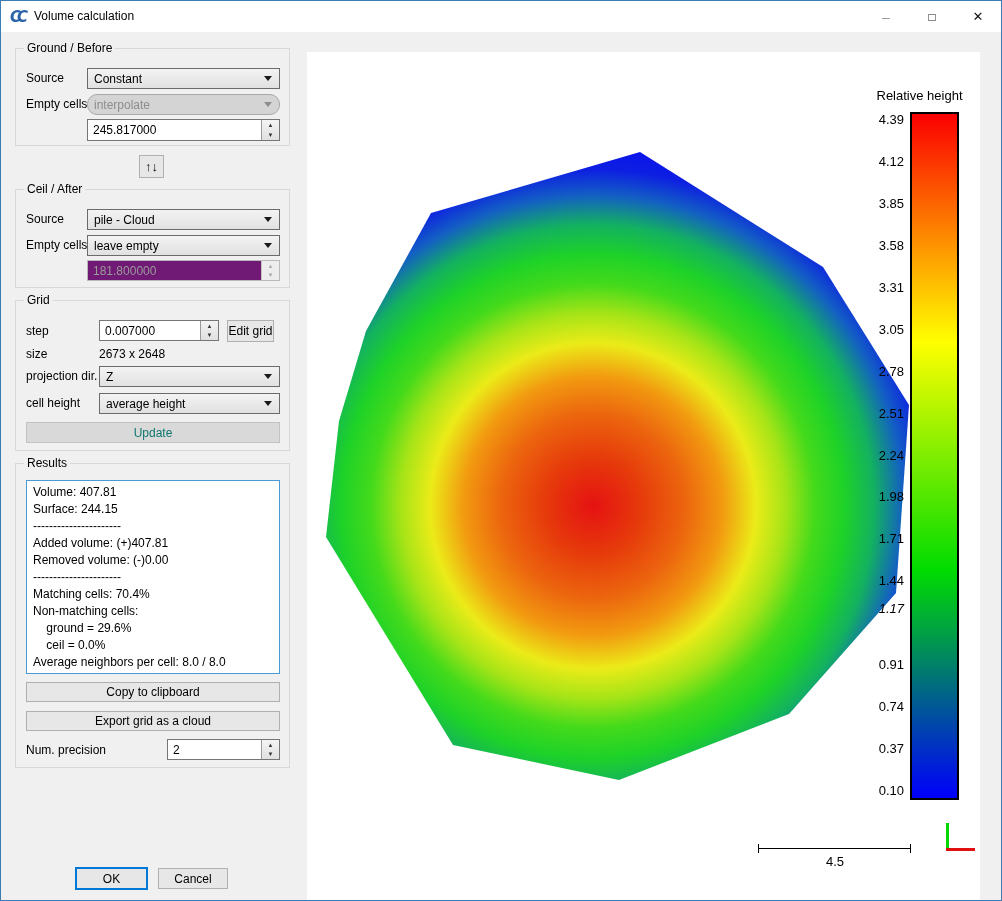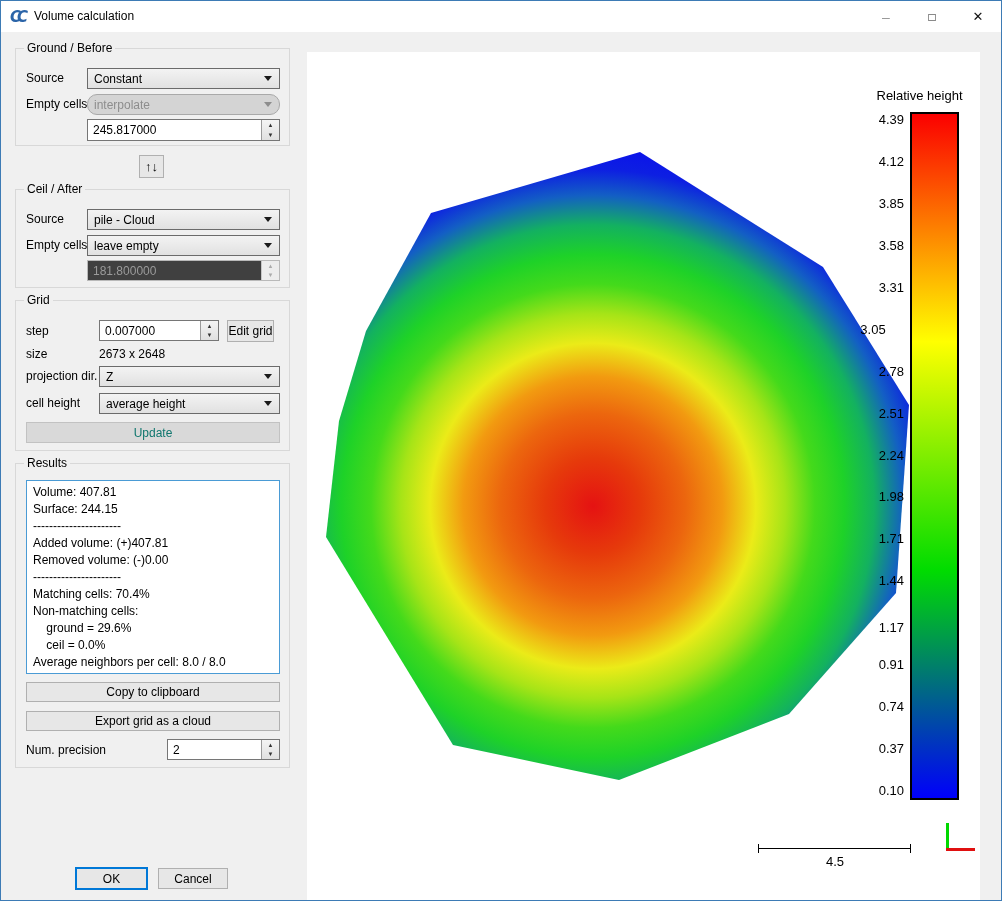--- a/index.html
+++ b/index.html
@@ -28,21 +28,21 @@
   .combo-arrow{width:0;height:0;border-left:4px solid transparent;border-right:4px solid transparent;
                border-top:5px solid #1a1a1a;margin-left:4px;flex:none;}
   .combo.disabled{background:#d4d4d4;border-color:#a9a9a9;color:#8d8d8d;}
   .combo.disabled .combo-arrow{border-top-color:#8d8d8d;}
   .spin{position:absolute;height:22px;box-sizing:border-box;border:1px solid #767676;background:#fff;
         display:flex;align-items:stretch;}
   .spin-text{flex:1;display:flex;align-items:center;padding-left:5px;overflow:hidden;white-space:nowrap;}
   .spin-btns{width:17px;flex:none;border-left:1px solid #9a9a9a;display:flex;flex-direction:column;
              background:linear-gradient(#f4f4f4,#e0e0e0);}
   .spin-btn{flex:1;display:flex;align-items:center;justify-content:center;font-size:6px;color:#333;}
-  .spin.disabled{background:#404040;border-color:#b9b9b9;color:#9a9a9a;}
+  .spin.disabled{background:#701a75;border-color:#b9b9b9;color:#9a9a9a;}
   .spin.disabled .spin-btns{border-left-color:#c6c6c6;background:#ededed;}
   .spin.disabled .spin-btn{color:#ababab;}
   .btn{position:absolute;box-sizing:border-box;border:1px solid #b0b0b0;background:#e7e7e7;
        display:flex;align-items:center;justify-content:center;white-space:nowrap;}
   .btn.disabled{background:#d9d9d9;border-color:#c2c2c2;color:#0f766e;}
   .btn.focused{border:2px solid #0078d7;}
   .results-text{position:absolute;left:10px;top:16px;width:254px;height:194px;box-sizing:border-box;
                 background:#fff;border:1px solid #4a9bd5;padding:3px 6px;white-space:pre;
                 font-size:12px;line-height:17px;overflow:hidden;}
   
@@ -214,28 +214,28 @@
     </svg>
 
     <div class="cb-title">Relative height</div>
     <div class="colorbar"></div>
     <div id="cb-ticks">
         <div class="cb-tick" style="top: 60px;">4.39</div>
         <div class="cb-tick" style="top: 101.938px;">4.12</div>
         <div class="cb-tick" style="top: 143.875px;">3.85</div>
         <div class="cb-tick" style="top: 185.812px;">3.58</div>
         <div class="cb-tick" style="top: 227.75px;">3.31</div>
-        <div class="cb-tick" style="top: 269.688px; text-align: center;">3.05</div>
+        <div class="cb-tick" style="top: 269.688px;">3.05</div>
         <div class="cb-tick" style="top: 311.625px;">2.78</div>
         <div class="cb-tick" style="top: 353.562px;">2.51</div>
         <div class="cb-tick" style="top: 395.5px;">2.24</div>
         <div class="cb-tick" style="top: 437.438px;">1.98</div>
         <div class="cb-tick" style="top: 479.375px;">1.71</div>
         <div class="cb-tick" style="top: 521.312px;">1.44</div>
-        <div class="cb-tick" style="top: 568px;">1.17</div>
+        <div class="cb-tick" style="top: 549px; font-style: italic;">1.17</div>
         <div class="cb-tick" style="top: 605.188px;">0.91</div>
         <div class="cb-tick" style="top: 647.125px;">0.74</div>
         <div class="cb-tick" style="top: 689.062px;">0.37</div>
         <div class="cb-tick" style="top: 731px;">0.10</div>
       </div>
 
     <div class="scalebar-line"></div>
     <div class="scalebar-end" style="left:451px;"></div>
     <div class="scalebar-end" style="left:603px;"></div>
     <div class="scalebar-label">4.5</div>

